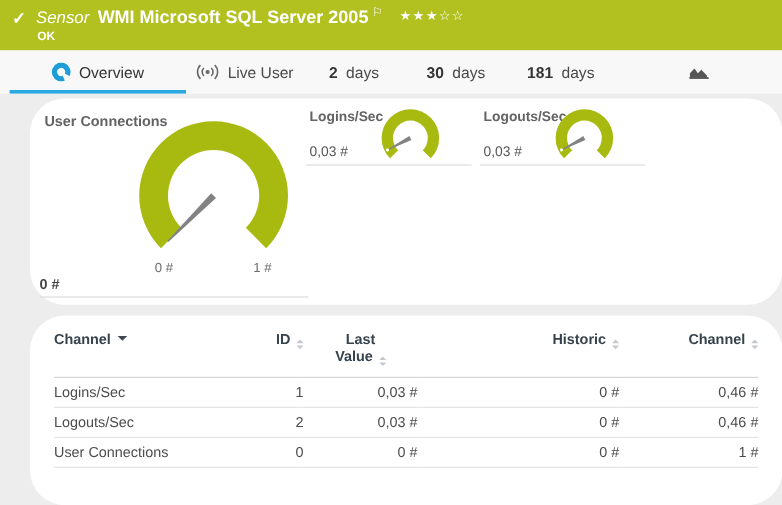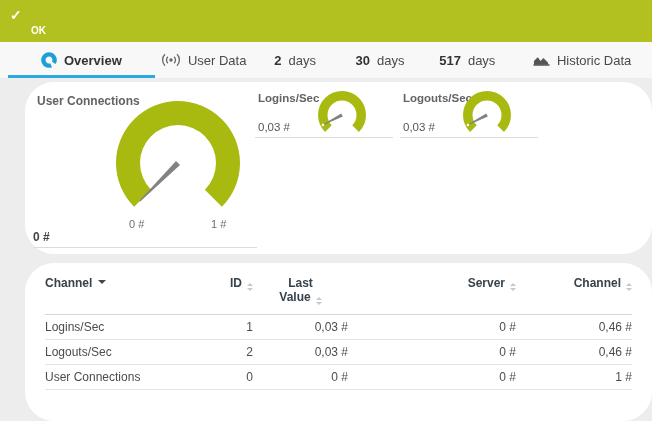--- a/index.html
+++ b/index.html
@@ -18,21 +18,21 @@
   .hdr .kind{font-style:italic;font-size:14px;margin-right:7px;}
   .hdr .title{font-weight:bold;font-size:15px;}
   .hdr .flag{font-size:10px;vertical-align:super;position:relative;top:-6px;margin-left:3px;cursor:pointer;}
   .hdr .stars{font-size:11px;letter-spacing:1px;margin-left:14px;position:relative;top:-2px;cursor:pointer;}
   .hdr .ok{position:absolute;left:31px;top:25px;font-size:10px;font-weight:bold;}
 
   
   .tabs{position:absolute;left:0;top:42px;width:652px;height:36px;background:var(--tabbg);display:flex;padding-left:8px;}
   .tab{height:33px;margin-top:3px;display:flex;align-items:center;justify-content:center;gap:7px;
        font-size:13px;color:#4a4a4a;border-bottom:3px solid transparent;cursor:pointer;}
-  .tab.active{border-bottom-color:var(--accent);color:#333;font-weight:bold;}
+  .tab.active{border-bottom-color:var(--accent);color:#333;}
   .tab .num{font-weight:bold;color:#333;}
   .t1{width:147px}.t2{width:98px}.t3{width:85px}.t4{width:85px}.t5{width:90px}.t6{width:140px}
 
   
   .panel{position:absolute;left:25px;width:627px;background:var(--panel);border-radius:29px;}
   .gauges{top:82px;height:172px;}
   .tablewrap{top:263px;height:158px;overflow:hidden;}
 
   .cell-title{font-size:12px;font-weight:bold;color:#636363;}
 
@@ -67,59 +67,64 @@
   .sort i.dn{border-top-color:#c3c9cf;border-bottom-width:0;}
 
   .needle{fill:#828282;}
   .arc{fill:var(--gauge);}
 </style>
 </head>
 <body>
 
 <div class="hdr">
   <span class="check">✓</span>
+  <div class="line1">
+    <span class="kind">Sensor</span>
+    <span class="title">WMI Microsoft SQL Server 2005</span>
+    <span class="flag">⚐</span>
+    <span class="stars">★★★☆☆</span>
+  </div>
   <div class="ok">OK</div>
 </div>
 
 <div class="tabs">
   <div class="tab t1 active">
     <svg width="16" height="16" viewBox="0 0 20 20">
       <circle cx="10" cy="10" r="7" fill="none" stroke="#1d9ed9" stroke-width="5.5" stroke-dasharray="38.5 5.5" transform="rotate(67.5 10 10)"></circle>
       <line x1="10" y1="10" x2="14.6" y2="14.6" stroke="#f8f8f8" stroke-width="2"></line>
     </svg>
     <span>Overview</span>
   </div>
   <div class="tab t2">
     <svg width="20" height="14" viewBox="0 0 20 14">
       <circle cx="10" cy="7" r="1.7" fill="#666"></circle>
       <path d="M6.9,3.7 A4.6,4.6 0 0 0 6.9,10.3" fill="none" stroke="#666" stroke-width="1.3"></path>
       <path d="M4,1.3 A8,8 0 0 0 4,12.7" fill="none" stroke="#666" stroke-width="1.3"></path>
       <path d="M13.1,3.7 A4.6,4.6 0 0 1 13.1,10.3" fill="none" stroke="#666" stroke-width="1.3"></path>
       <path d="M16,1.3 A8,8 0 0 1 16,12.7" fill="none" stroke="#666" stroke-width="1.3"></path>
     </svg>
-    <span>User Data</span>
+    <span>Live User</span>
   </div>
   <div class="tab t3">
     <span class="num">2</span>
     <span>days</span>
   </div>
   <div class="tab t4">
     <span class="num">30</span>
     <span>days</span>
   </div>
   <div class="tab t5">
-    <span class="num">517</span>
+    <span class="num">181</span>
     <span>days</span>
   </div>
   <div class="tab t6">
     <svg width="17" height="14" viewBox="0 0 18 14">
       <path d="M1,12 L1,8 L5,4 L8,8 L11,5 L16,10 L16,12 Z" fill="#555"></path>
       <rect x="0.5" y="11.5" width="17" height="1.6" fill="#555"></rect>
     </svg>
-    <span>Historic Data</span>
   </div>
 </div>
 
 <div class="panel gauges">
 
   <div class="bigcell">
     <div class="cell-title">User Connections</div>
     <svg width="140" height="110" viewBox="-70 -66 140 110">
       <path class="arc" d="M -43.84 43.84 A 62 62 0 1 1 43.84 43.84 L 26.87 26.87 A 38 38 0 1 0 -26.87 26.87 Z"></path>
       <g transform="rotate(135)">
@@ -177,21 +182,21 @@
             </span>
         </th>
         <th class="c">
           <span>Last</span><br>
           <span>Value</span><span class="sort">
               <i class="up"></i>
               <i class="dn"></i>
             </span>
         </th>
         <th class="r">
-          <span>Server</span><span class="sort">
+          <span>Historic</span><span class="sort">
               <i class="up"></i>
               <i class="dn"></i>
             </span>
         </th>
         <th class="r">
           <span>Channel</span><span class="sort">
               <i class="up"></i>
               <i class="dn"></i>
             </span>
         </th>

